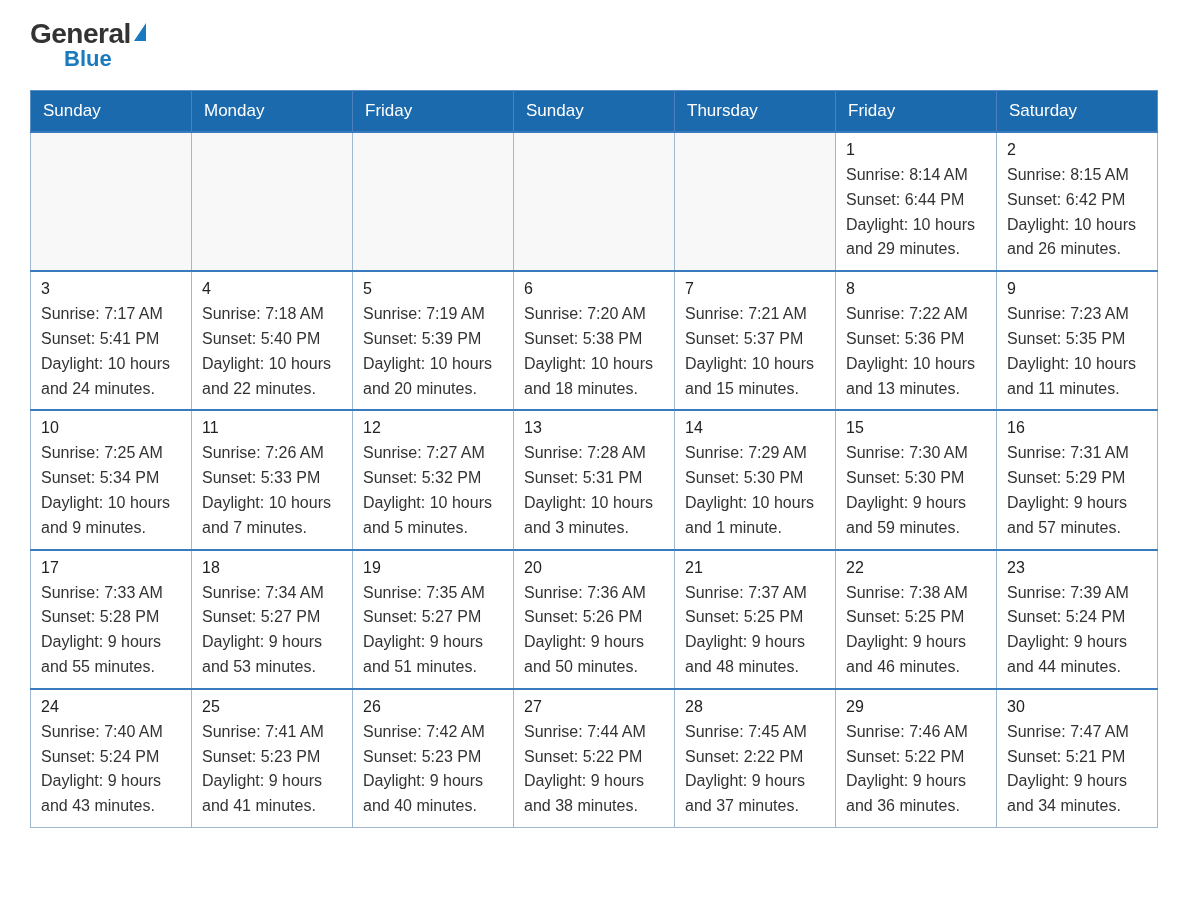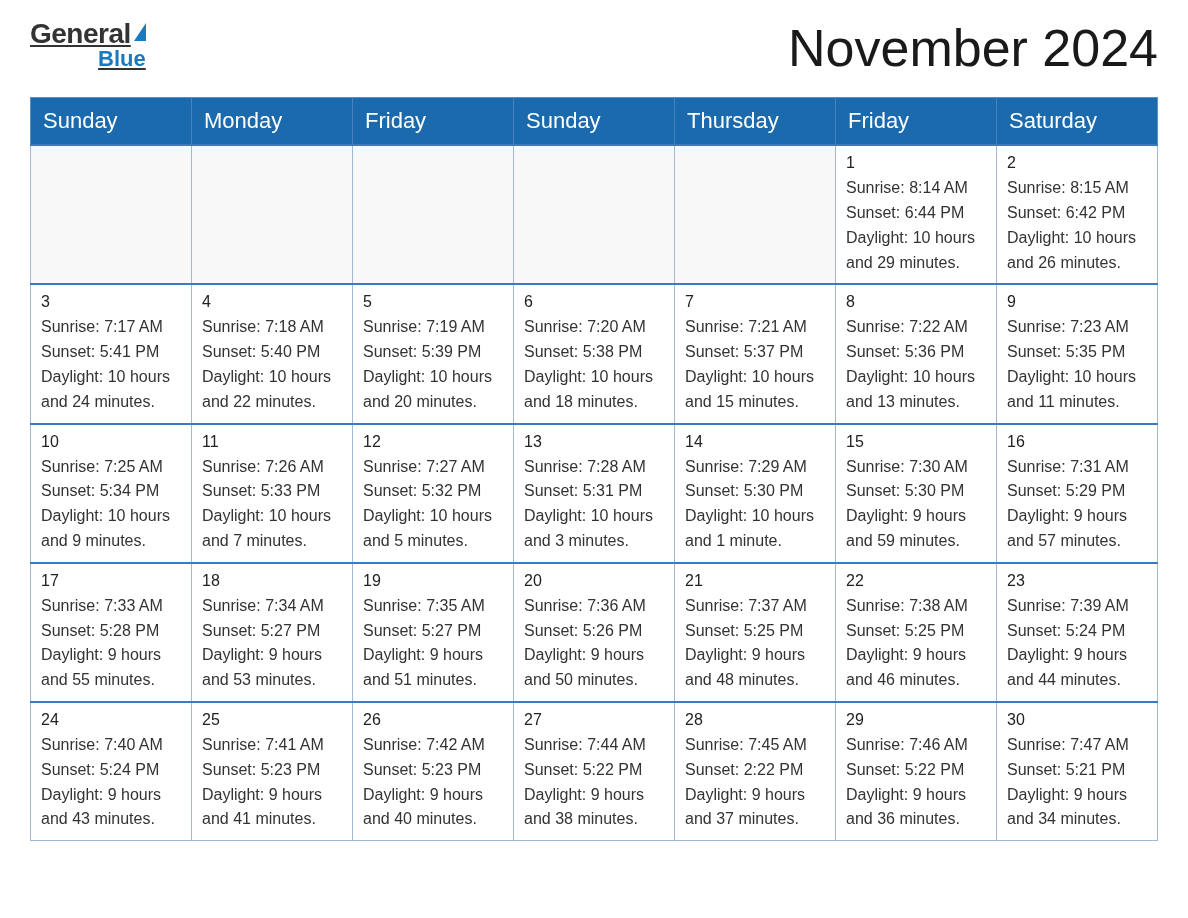--- a/index.html
+++ b/index.html
@@ -13,22 +13,21 @@
     }
     .header {
       display: flex;
       justify-content: space-between;
       align-items: flex-start;
       margin-bottom: 20px;
     }
     .logo {
       display: flex;
       flex-direction: column;
-      align-items: flex-end;
-      text-decoration: underline;
+      align-items: center;
     }
     .logo-general {
       font-size: 28px;
       font-weight: bold;
       color: #333;
       letter-spacing: -0.5px;
       line-height: 1;
     }
     .logo-general span {
       color: #1a7abf;
@@ -67,21 +66,21 @@
     .calendar {
       width: 100%;
       border-collapse: collapse;
       border: 1px solid #5a8fc7;
     }
     .calendar th {
       background-color: #1a6aad;
       color: #fff;
       text-align: left;
       padding: 10px 12px;
-      font-size: 22px;
+      font-size: 17px;
       font-weight: normal;
       border-right: 1px solid #4a80bd;
     }
     .calendar th:last-child {
       border-right: none;
     }
     .calendar td {
       vertical-align: top;
       padding: 8px 10px;
       border: 1px solid #a0b8d0;
@@ -115,21 +114,20 @@
 <body>
 
 <div class="header">
   <div class="logo">
     <div class="logo-general">
       General<span class="logo-triangle"></span>
     </div>
     <div class="logo-blue">Blue</div>
   </div>
   <div class="title-area">
-    <div class="month-title">November 2024</div>
   </div>
 </div>
 
 <table class="calendar">
   <thead>
     <tr>
     <th>Sunday</th>
         <th>Monday</th>
         <th>Friday</th>
         <th>Sunday</th>

